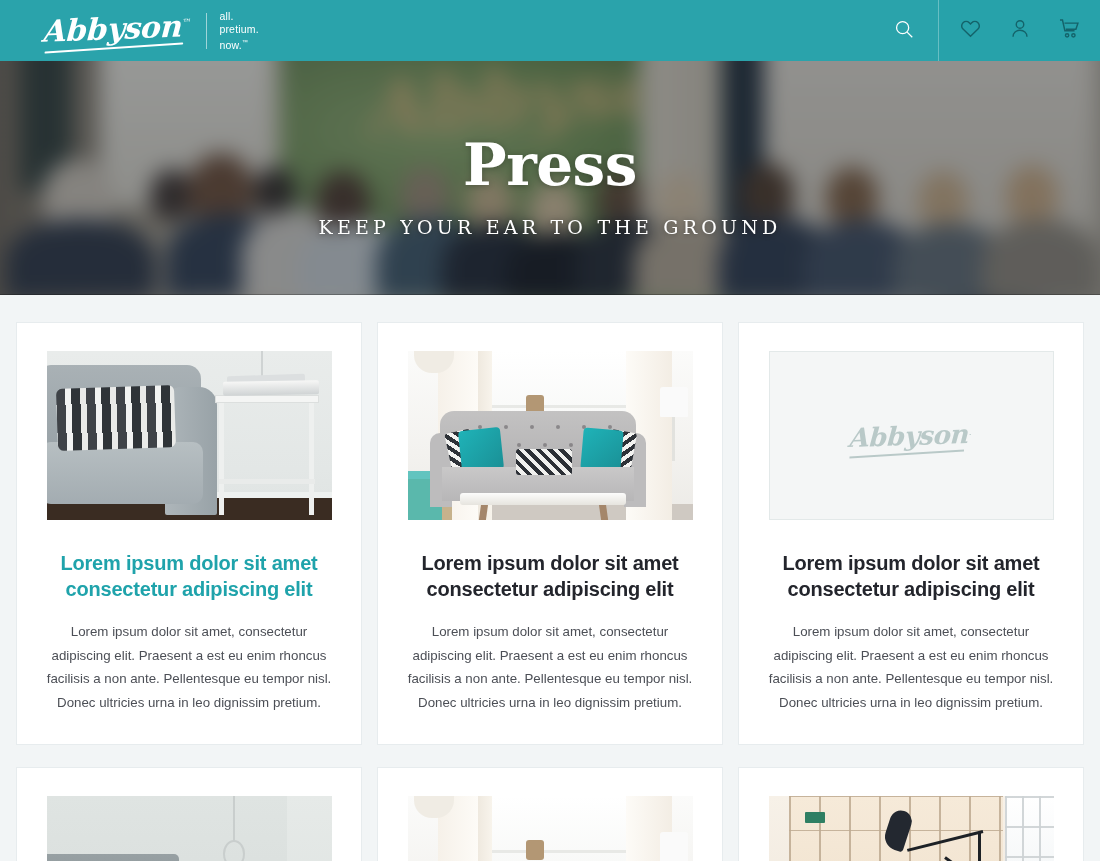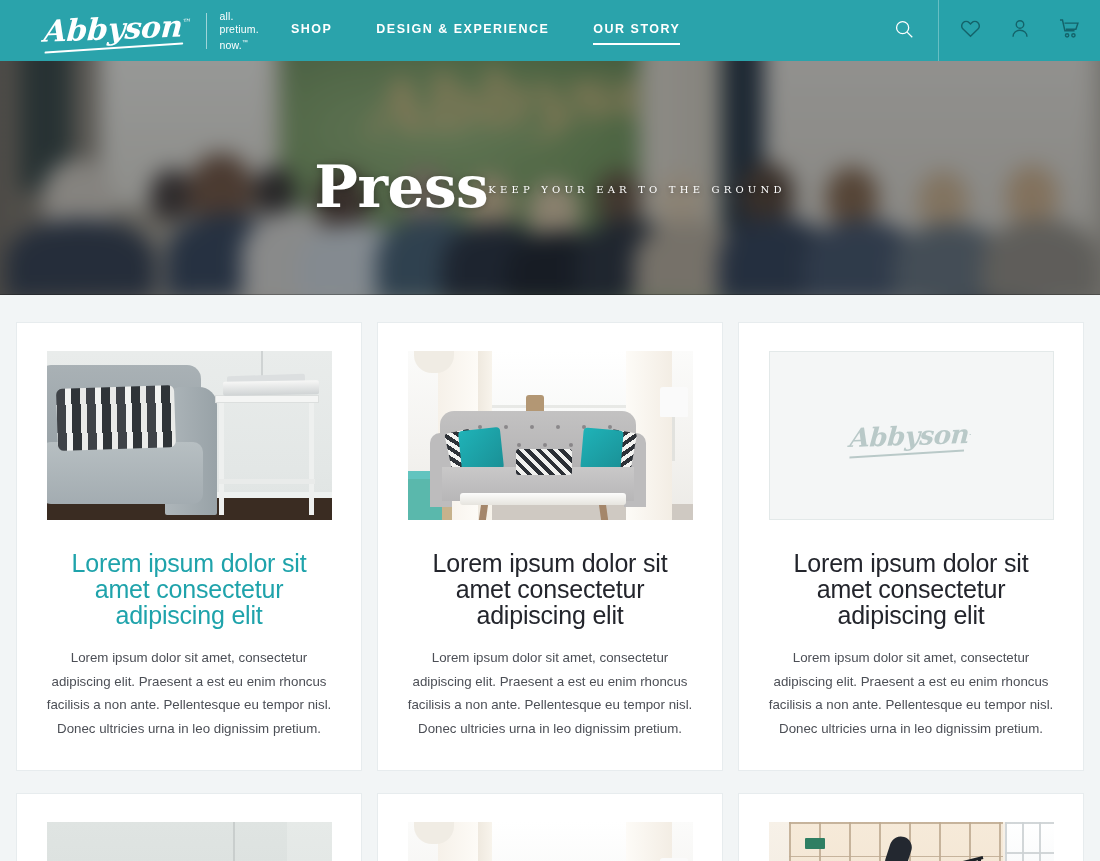--- a/index.html
+++ b/index.html
@@ -186,38 +186,38 @@
     position:absolute;
     border-radius:50% 50% 0 0;
   }
   .hero-tint{
     position:absolute;inset:0;
     background:rgba(30,38,48,.42);
   }
   .hero-text{
     position:absolute;
     left:0;right:0;top:0;bottom:0;
-    display:flex;flex-direction:row;
+    display:flex;flex-direction:column;
     align-items:center;justify-content:center;
   }
   .hero-title{
     color:#ffffff;
     font-family:"DejaVu Serif", serif;
     font-weight:bold;
     font-size:58px;
     line-height:1;
     letter-spacing:-0.5px;
     text-shadow:0 1px 6px rgba(0,0,0,.25);
     margin-top:18px;
   }
   .hero-sub{
     margin-top:22px;
     color:#ffffff;
     font-family:"DejaVu Serif", serif;
-    font-size:10px;
+    font-size:19px;
     letter-spacing:4.2px;
     text-shadow:0 1px 5px rgba(0,0,0,.35);
   }
   .hero-bottom-line{
     position:absolute;left:0;right:0;bottom:0;height:1px;
     background:rgba(0,0,0,.25);
   }
 
   
   .grid{
@@ -238,25 +238,25 @@
   }
   .card-media{
     width:285px;
     height:169px;
     overflow:hidden;
     position:relative;
     background:#dfe3e4;
   }
   .card-title{
     margin-top:30px;
-    font-size:25px;
+    font-size:20px;
     line-height:26px;
     text-align:center;
     color:#23252c;
-    font-weight:normal;
+    font-weight:bold;
     letter-spacing:-0.2px;
   }
   .card-title.link{color:#1fa3ab;}
   .card-body{
     margin-top:18px;
     font-size:13.3px;
     line-height:23.5px;
     color:#4c4f56;
     text-align:center;
   }
@@ -368,25 +368,20 @@
   <div class="brand">
     <div class="brand-script"><span>Abbyson</span><span class="brand-tm">™</span></div>
     <div class="brand-divider"></div>
     <div class="brand-tag">
       <div>all.</div>
       <div>pretium.</div>
       <div><span>now.</span><sup>™</sup></div>
     </div>
   </div>
 
-  <nav class="nav">
-    <div class="nav-item">SHOP</div>
-    <div class="nav-item">DESIGN &amp; EXPERIENCE</div>
-    <div class="nav-item active">OUR STORY</div>
-  </nav>
 
   <div class="header-right">
     <div class="search-wrap">
       <span>
         <svg width="22" height="22" viewBox="0 0 24 24" fill="none" stroke="#ffffff" stroke-width="1.4">
           <circle cx="10.5" cy="10.5" r="6.6"></circle>
             <line x1="15.4" y1="15.4" x2="21" y2="21"></line>
         </svg>
       </span>
     </div>

